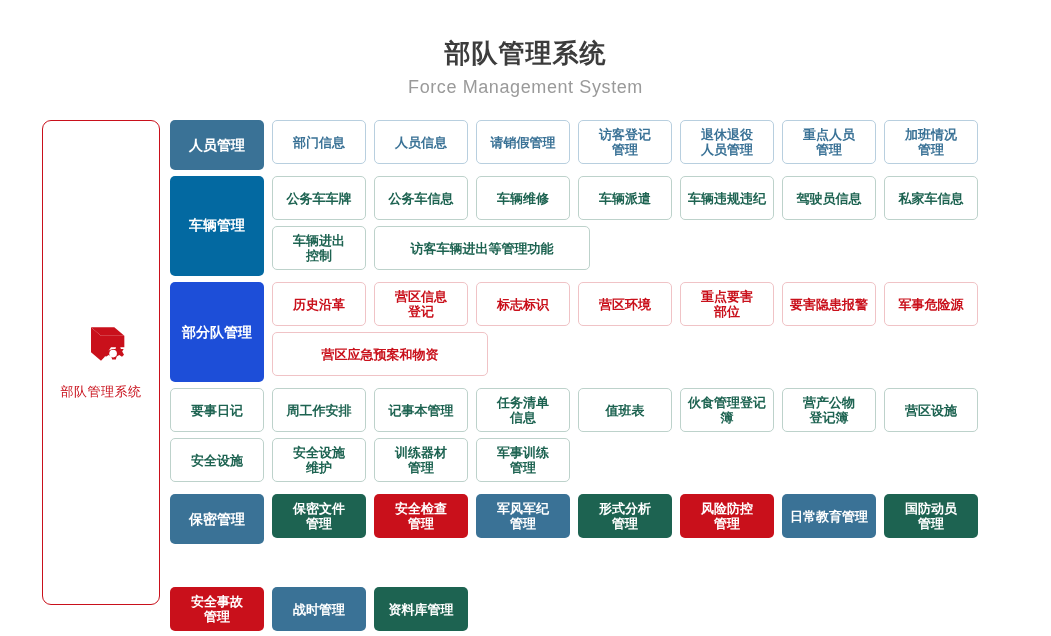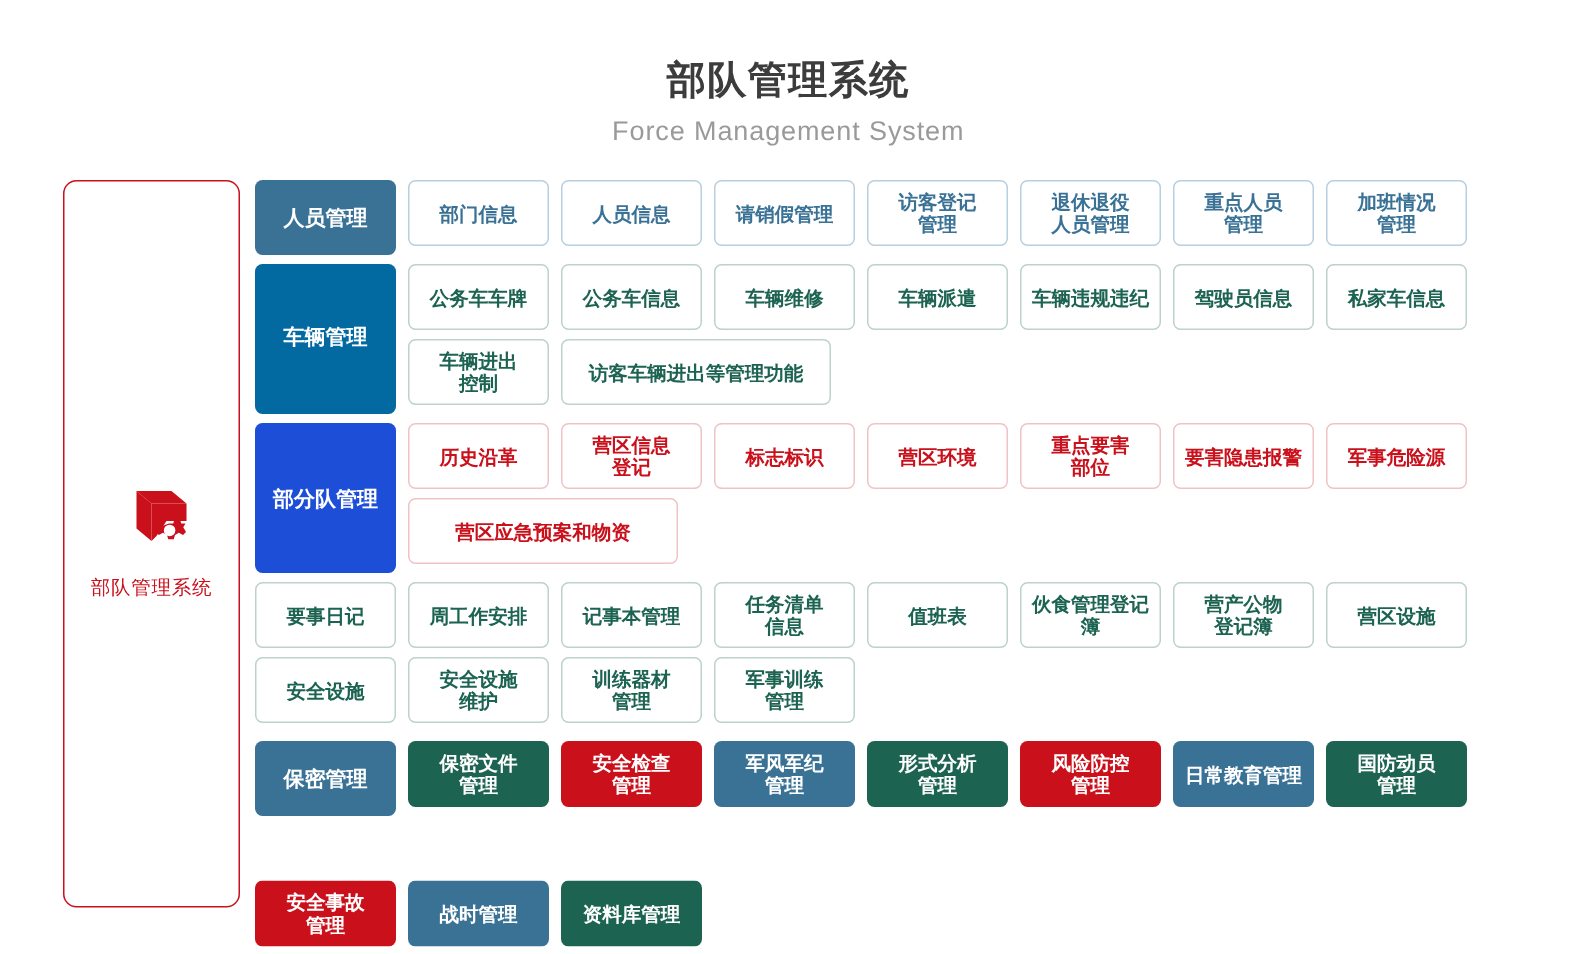--- a/index.html
+++ b/index.html
@@ -105,21 +105,21 @@
     justify-content: center;
     text-align: center;
     font-size: 13px;
     font-weight: bold;
     line-height: 1.18;
     padding: 0 4px;
     background: #ffffff;
     flex: 0 0 auto;
     width: 94px;
   }
-  .item.w2 { width: 180px; }
+  .item.w2 { width: 216px; }
   .item.outline.blue  { border: 1px solid #b8cfdf; color: #3a7296; }
   .item.outline.green { border: 1px solid #bdd2cb; color: #1d6351; }
   .item.outline.red   { border: 1px solid #f0c3c6; color: #c9101b; }
   .item.fill { border: 1px solid transparent; color: #ffffff; }
   .item.fill.blue  { background: #3a7296; }
   .item.fill.green { background: #1d6351; }
   .item.fill.red   { background: #c9101b; text-align: center; }
   .item-line { display: block; }
   
   .tail-row {

